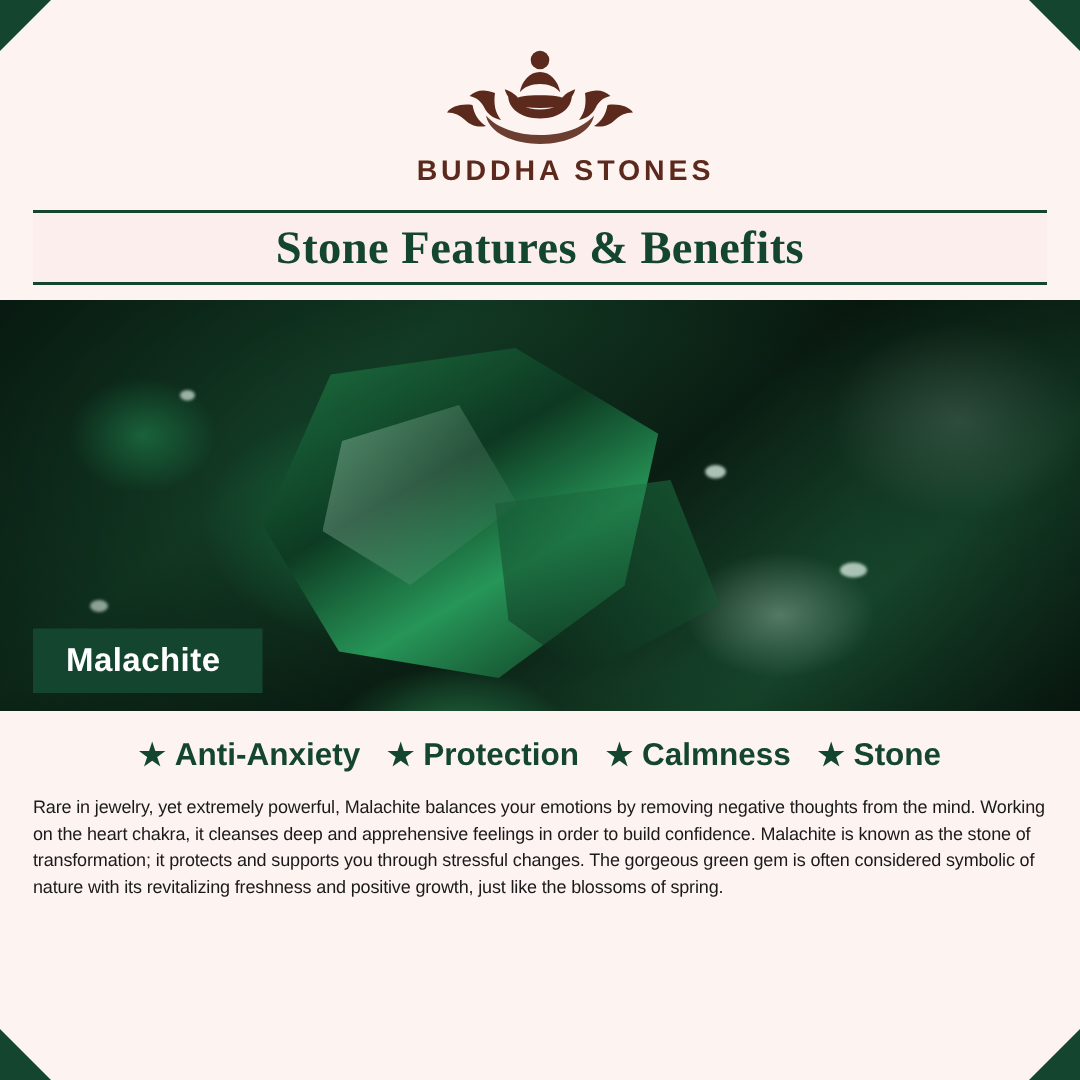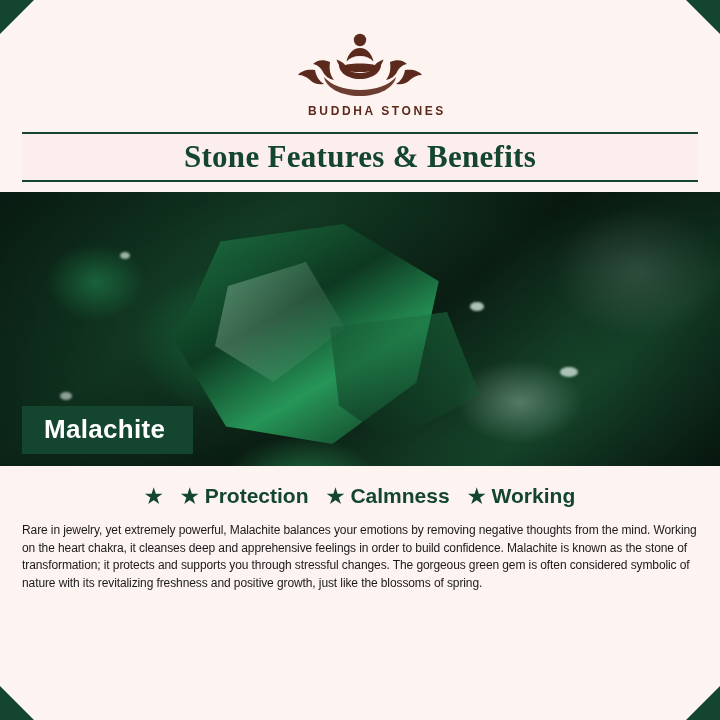--- a/index.html
+++ b/index.html
@@ -54,21 +54,21 @@
   .brand {
     padding-top: 26px;
     text-align: center;
   }
   .lotus-logo {
     display: block;
     margin: 0 auto;
   }
   .brand-name {
     margin-top: 6px;
-    font-size: 12px;
+    font-size: 19px;
     letter-spacing: 2.6px;
     color: #5c2a1c;
     font-weight: 700;
     font-family: "Liberation Sans", sans-serif;
     margin-left: 34px;
   }
 
   
   .title-band {
     margin: 14px 22px 0 22px;
@@ -144,21 +144,21 @@
     inset: 0;
     background: radial-gradient(ellipse 520px 300px at 50% 50%, rgba(0,0,0,0) 40%, rgba(0,0,0,0.55) 100%);
   }
 
   .stone-label {
     position: absolute;
     left: 22px;
     bottom: 12px;
     background: #14462f;
     color: #ffffff;
-    font-size: 26px;
+    font-size: 22px;
     font-weight: 700;
     padding: 8px 28px 9px 22px;
     letter-spacing: 0.3px;
     z-index: 3;
   }
 
   
   .benefits {
     display: flex;
     align-items: center;
@@ -242,30 +242,31 @@
     <div class="hero-sparkle" style="left:470px; top:110px; width:14px; height:9px;"></div>
     <div class="hero-sparkle" style="left:560px; top:175px; width:18px; height:10px;"></div>
     <div class="hero-sparkle" style="left:60px; top:200px; width:12px; height:8px;"></div>
     <div class="hero-vignette"></div>
     <div class="stone-label">Malachite</div>
   </div>
 
   <div class="benefits">
     <div class="benefit">
       <span class="star">★</span>
+      <span>Anti-Anxiety</span>
     </div>
     <div class="benefit">
       <span class="star">★</span>
       <span>Protection</span>
     </div>
     <div class="benefit">
       <span class="star">★</span>
       <span>Calmness</span>
     </div>
     <div class="benefit">
       <span class="star">★</span>
-      <span>Working</span>
+      <span>Stone</span>
     </div>
   </div>
 
   <p class="body-copy">Rare in jewelry, yet extremely powerful, Malachite balances your emotions by removing negative thoughts from the mind. Working on the heart chakra, it cleanses deep and apprehensive feelings in order to build confidence. Malachite is known as the stone of transformation; it protects and supports you through stressful changes. The gorgeous green gem is often considered symbolic of nature with its revitalizing freshness and positive growth, just like the blossoms of spring.</p>
 
 </div>
 
 </body></html>

